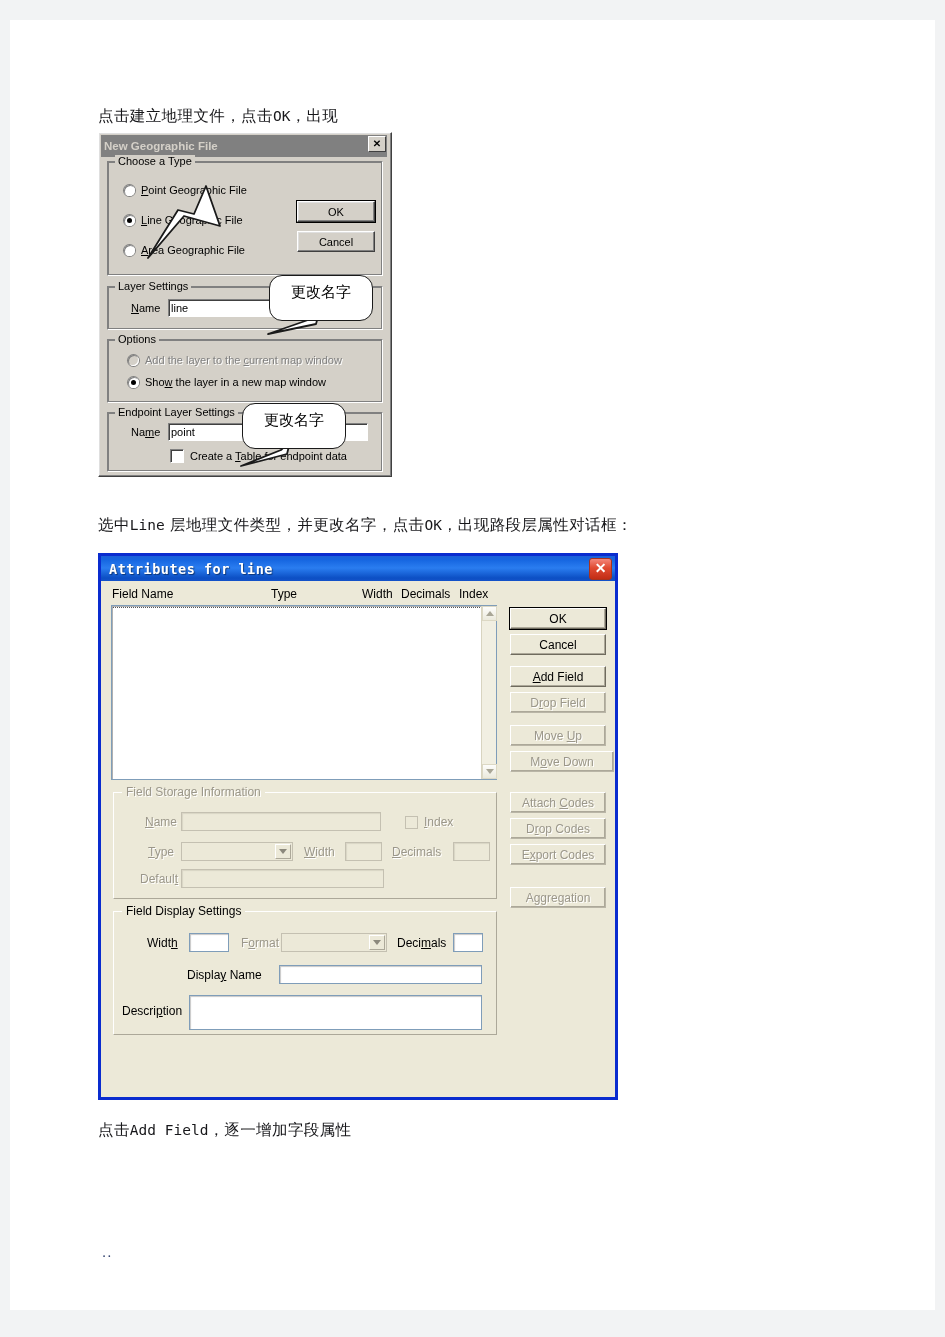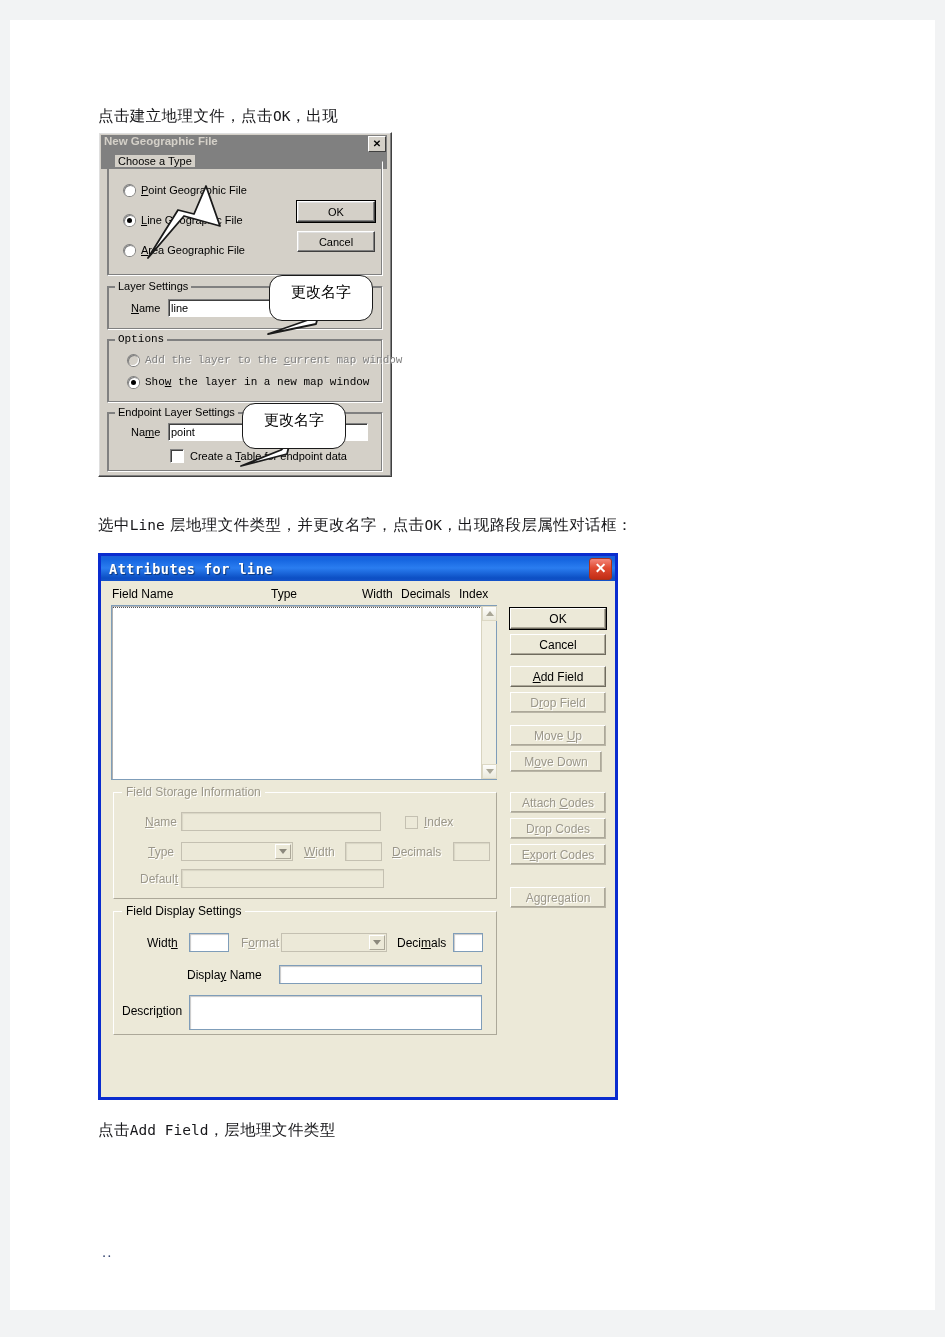--- a/index.html
+++ b/index.html
@@ -61,24 +61,24 @@
     border-right: 1px solid #404040;
     border-bottom: 1px solid #404040;
     box-shadow: inset -1px -1px 0 #808080, inset 1px 1px 0 #dfdfdf;
     font-family: "Liberation Sans", "DejaVu Sans", sans-serif;
     font-size: 11px;
     color: #000000;
   }
   #dlg-new .titlebar {
     position: absolute;
     left: 2px; top: 2px;
-    width: 286px; height: 34px;
+    width: 286px; height: 22px;
     background: #808080;
     display: flex;
-    align-items: flex-start;
+    align-items: center;
   }
   #dlg-new .titlebar .t-text {
     color: #d4d0c8;
     font-weight: bold;
     font-size: 11.5px;
     margin-left: 3px;
     white-space: nowrap;
     font-family: "Liberation Sans", sans-serif;
   }
   #dlg-new .titlebar .x-btn {
@@ -445,21 +445,21 @@
 
     <div class="btn def" style="left:198px; top:68px; width:78px; height:21px;">OK</div>
     <div class="btn" style="left:198px; top:98px; width:78px; height:21px;">Cancel</div>
 
     <div class="grp" style="left:8px; top:153px; width:274px; height:42px;">
       <span class="legend">Layer Settings</span>
       <span class="lbl" style="left:23px; top:15px;"><span class="u">N</span><span>ame</span></span>
       <div class="txtfield" style="left:60px; top:12px; width:200px; height:18px;">line</div>
     </div>
 
-    <div class="grp" style="left:8px; top:206px; width:274px; height:62px;font-family:Liberation Mono, monospace;">
+    <div class="grp" style="left:8px; top:206px; width:274px; height:62px;">
       <span class="legend">Options</span>
 
       <div class="radio dis" style="left:20px; top:14px;">
         <span class="rd"></span>
         <span><span>Add the layer to the </span><span class="u">c</span><span>urrent map window</span></span>
       </div>
 
       <div class="radio on" style="left:20px; top:36px;">
         <span class="rd"></span>
         <span><span>Sho</span><span class="u">w</span><span> the layer in a new map window</span></span>
@@ -525,21 +525,21 @@
     <div class="xbtn2" style="left:409px; top:110px; width:96px; height:21px;">
         <span><span class="u">A</span><span>dd Field</span></span>
       </div>
     <div class="xbtn2 dis" style="left:409px; top:136px; width:96px; height:21px;">
         <span><span>D</span><span class="u">r</span><span>op Field</span></span>
       </div>
 
     <div class="xbtn2 dis" style="left:409px; top:169px; width:96px; height:21px;">
         <span><span>Move </span><span class="u">U</span><span>p</span></span>
       </div>
-    <div class="xbtn2 dis" style="left:409px; top:195px; width:92px; height:21px;">
+    <div class="xbtn2 dis" style="left:409px; top:195px; width:104px; height:21px;">
         <span><span>M</span><span class="u">o</span><span>ve Down</span></span>
       </div>
 
     <div class="xbtn2 dis" style="left:409px; top:236px; width:96px; height:21px;">
         <span><span>Attach </span><span class="u">C</span><span>odes</span></span>
       </div>
     <div class="xbtn2 dis" style="left:409px; top:262px; width:96px; height:21px;">
         <span><span>D</span><span class="u">r</span><span>op Codes</span></span>
       </div>
     <div class="xbtn2 dis" style="left:409px; top:288px; width:96px; height:21px;">
@@ -594,17 +594,17 @@
 
       <span class="xlbl" style="left:73px; top:56px;"><span>Displa</span><span class="u">y</span><span> Name</span></span>
       <div class="xfield" style="left:165px; top:53px; width:203px; height:19px;"></div>
 
       <span class="xlbl" style="left:8px; top:92px;"><span>Descri</span><span class="u">p</span><span>tion</span></span>
       <div class="xfield" style="left:75px; top:83px; width:293px; height:35px;"></div>
     </div>
 
   </div>
 
-  <div class="cn-text" style="left:88px; top:1100px;"><span>点击</span><span class="mono">Add Field</span><span>，层地理文件类型</span></div>
+  <div class="cn-text" style="left:88px; top:1100px;"><span>点击</span><span class="mono">Add Field</span><span>，逐一增加字段属性</span></div>
 
   <div class="dots">..</div>
 
 </div>
 
 </body></html>

